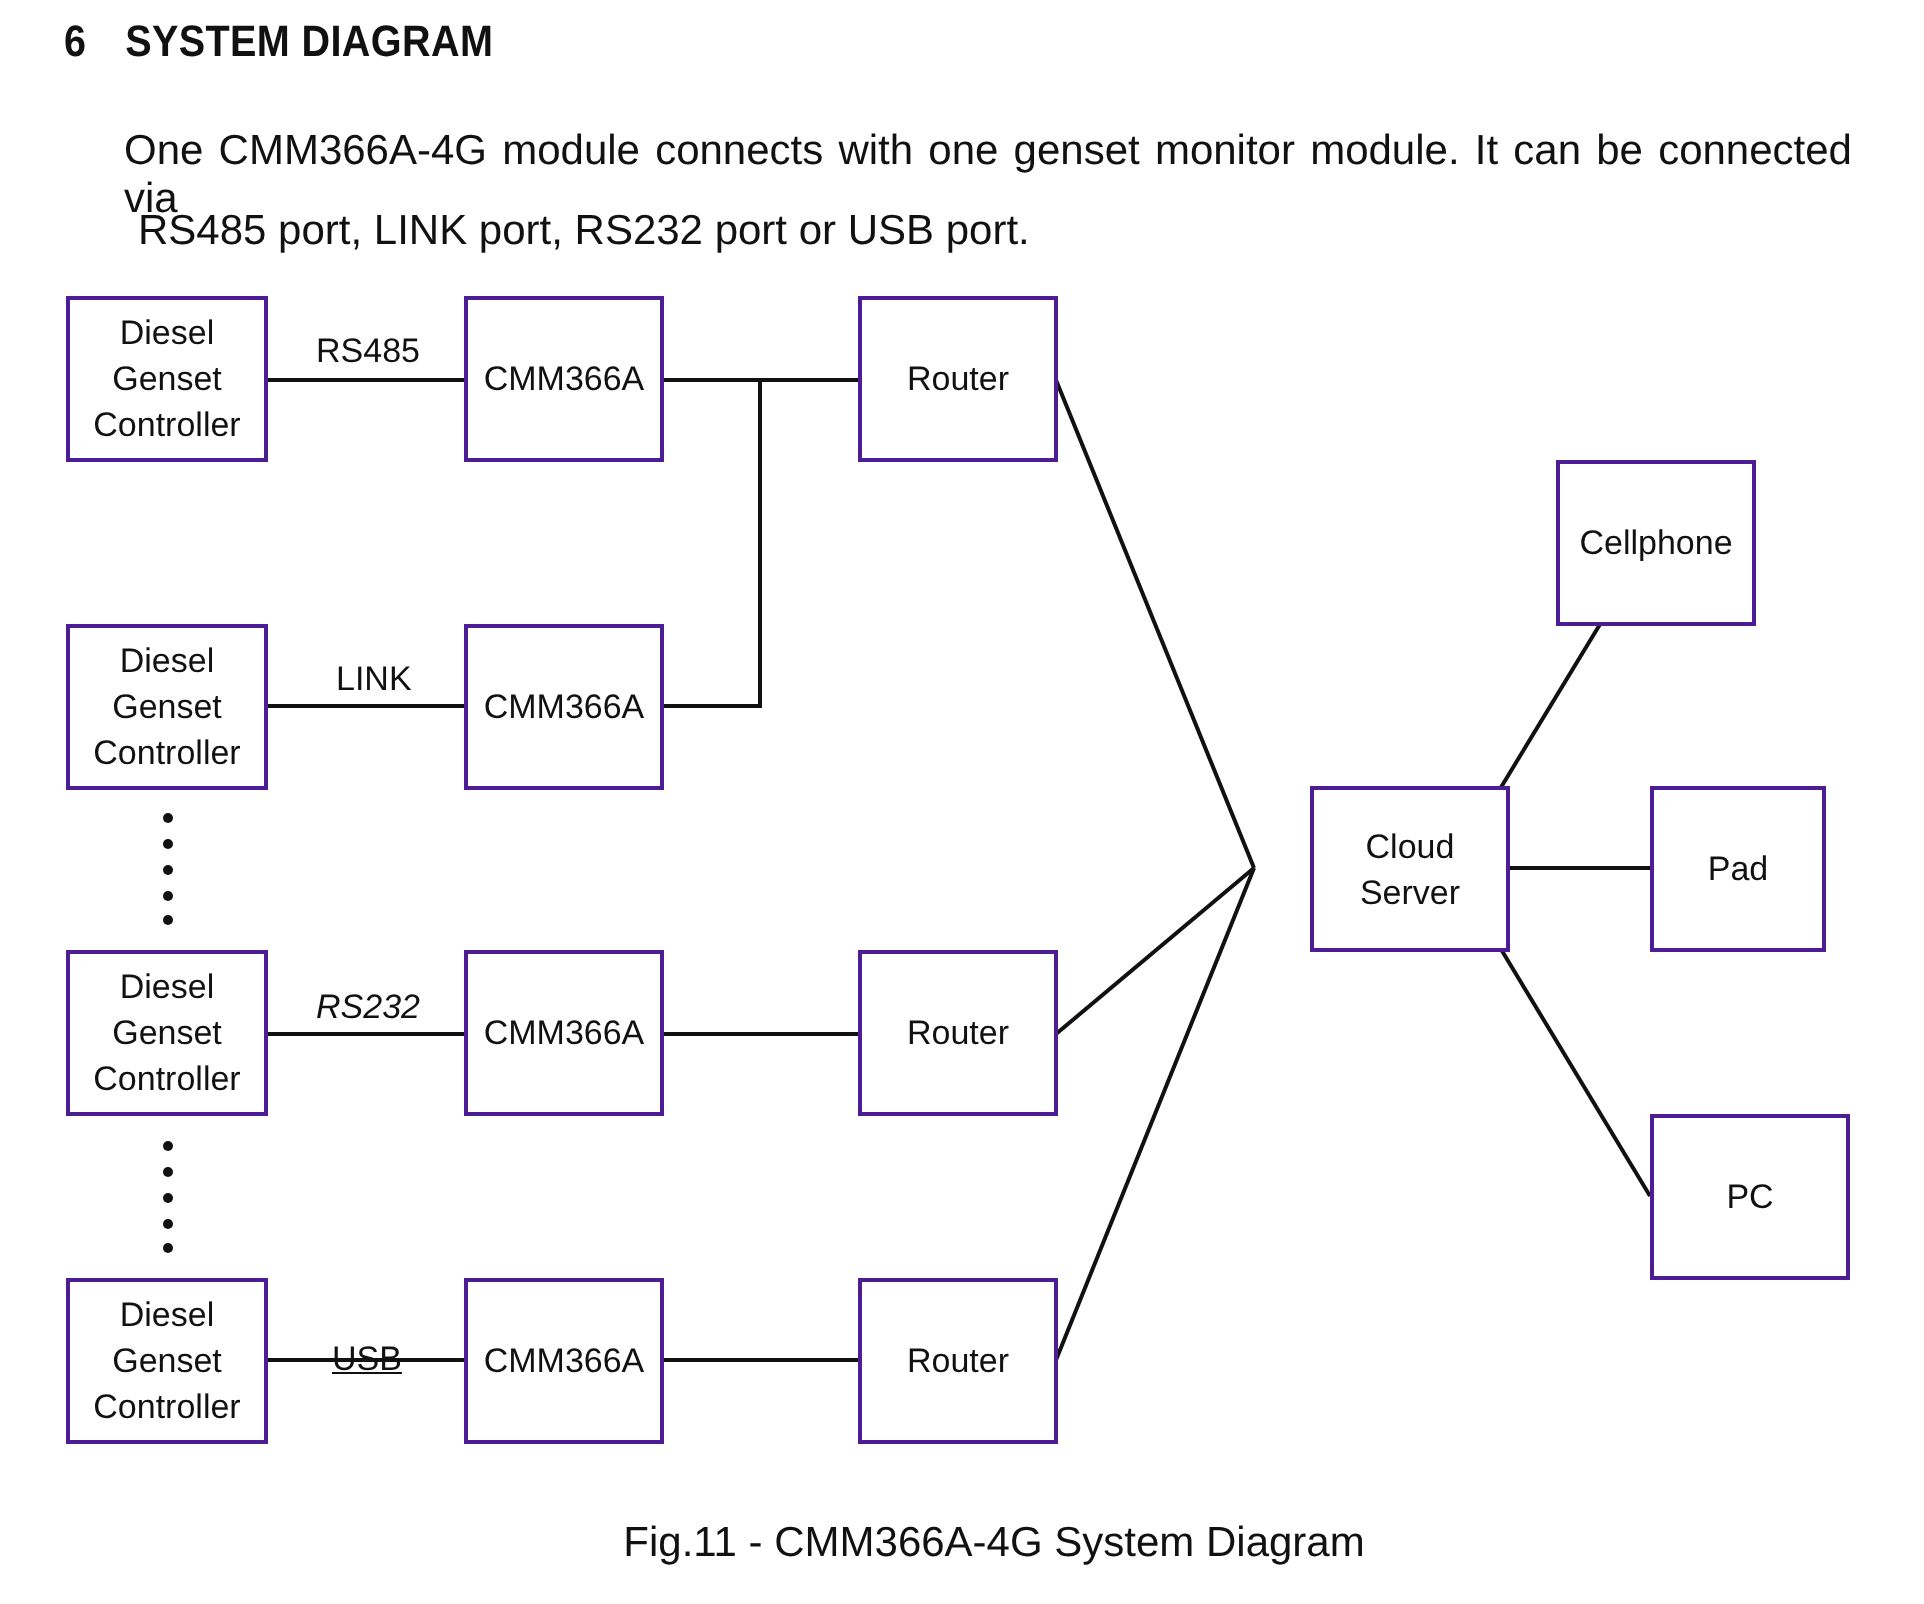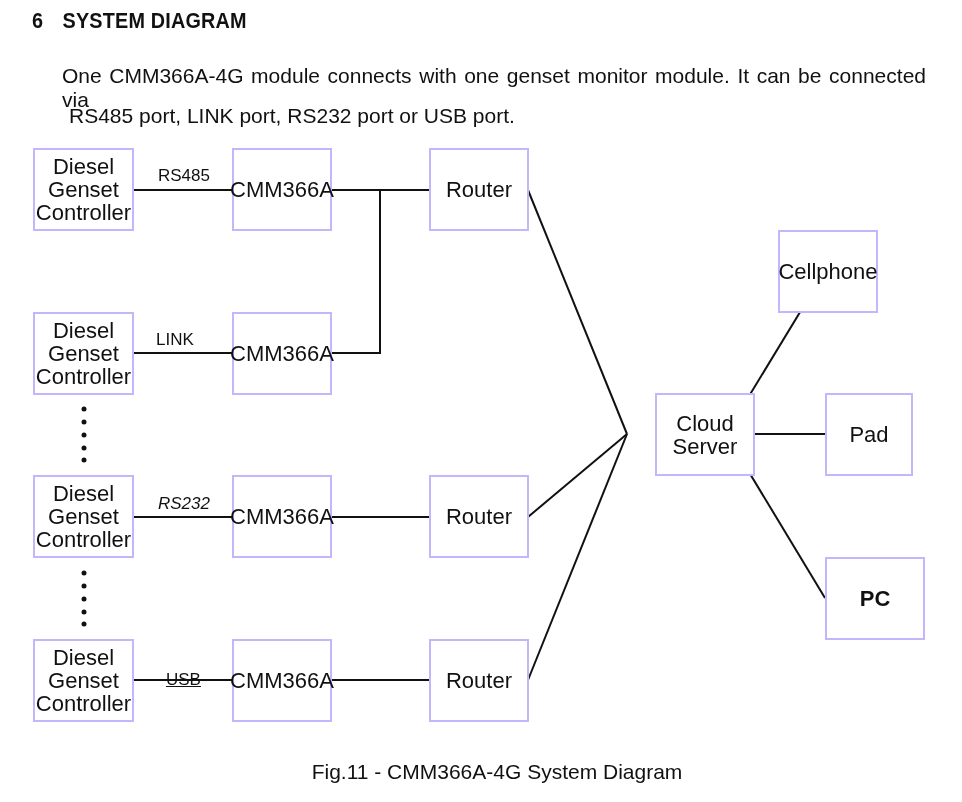--- a/index.html
+++ b/index.html
@@ -1,21 +1,21 @@
 <!DOCTYPE html>
 <html><head>
 <meta charset="utf-8">
 <style>
   html, body { margin:0; padding:0; background:#ffffff; }
   body { width:962px; height:802px; position:relative; overflow:hidden; font-family:"Liberation Sans", sans-serif; color:#111; }
   .heading { position:absolute; left:32px; top:8px; font-size:22px; font-weight:bold; transform:scaleX(0.9); transform-origin:left; letter-spacing:0.2px; }
   .heading .num { display:inline-block; width:34px; }
   .para1 { position:absolute; left:62px; top:64px; width:864px; font-size:21px; text-align:justify; text-align-last:justify; transform-origin:left; }
   .para2 { position:absolute; left:32px; top:104px; font-size:21px;margin-left:37px; }
-  .box { position:absolute; border:2px solid #c4b5fd; box-sizing:border-box; display:flex; align-items:center; justify-content:center; text-align:center; font-size:22px; line-height:23px; background:#fff; }
+  .box { position:absolute; border:2px solid #4c1d95; box-sizing:border-box; display:flex; align-items:center; justify-content:center; text-align:center; font-size:17px; line-height:23px; background:#fff; }
   .lbl { position:absolute; font-size:17px; }
   .caption { position:absolute; top:760px; left:0; width:962px; text-align:center; font-size:21px;padding-left:16px; }
   svg.lines { position:absolute; left:0; top:0; }
 </style>
 </head>
 <body>
 
 <div class="heading">
   <span class="num">6</span><span>SYSTEM DIAGRAM</span>
 </div>
@@ -66,21 +66,21 @@
 <div class="lbl" style="left:158px;top:166px;">RS485</div>
 <div class="box" style="left:232px;top:148px;width:100px;height:83px;">CMM366A</div>
 <div class="box" style="left:429px;top:148px;width:100px;height:83px;">Router</div>
 
 <div class="box" style="left:33px;top:312px;width:101px;height:83px;">
   <div>
       <div>Diesel Genset</div>
       <div>Controller</div>
     </div>
 </div>
-<div class="lbl" style="left:156px;top:330px;">LINK</div>
+<div class="lbl" style="left:168px;top:330px;">LINK</div>
 <div class="box" style="left:232px;top:312px;width:100px;height:83px;">CMM366A</div>
 
 <div class="box" style="left:33px;top:475px;width:101px;height:83px;">
   <div>
       <div>Diesel Genset</div>
       <div>Controller</div>
     </div>
 </div>
 <div class="lbl" style="left:158px;top:494px;font-style:italic;">RS232</div>
 <div class="box" style="left:232px;top:475px;width:100px;height:83px;">CMM366A</div>
@@ -98,15 +98,15 @@
 
 <div class="box" style="left:627px;top:393px;width:100px;height:83px;margin-left:28px;">
   <div>
       <div>Cloud</div>
       <div>Server</div>
     </div>
 </div>
 
 <div class="box" style="left:778px;top:230px;width:100px;height:83px;">Cellphone</div>
 <div class="box" style="left:825px;top:393px;width:88px;height:83px;">Pad</div>
-<div class="box" style="left:825px;top:557px;width:100px;height:83px;font-weight:bold;">PC</div>
+<div class="box" style="left:825px;top:557px;width:100px;height:83px;">PC</div>
 
 <div class="caption">Fig.11 - CMM366A-4G System Diagram</div>
 
 </body></html>

